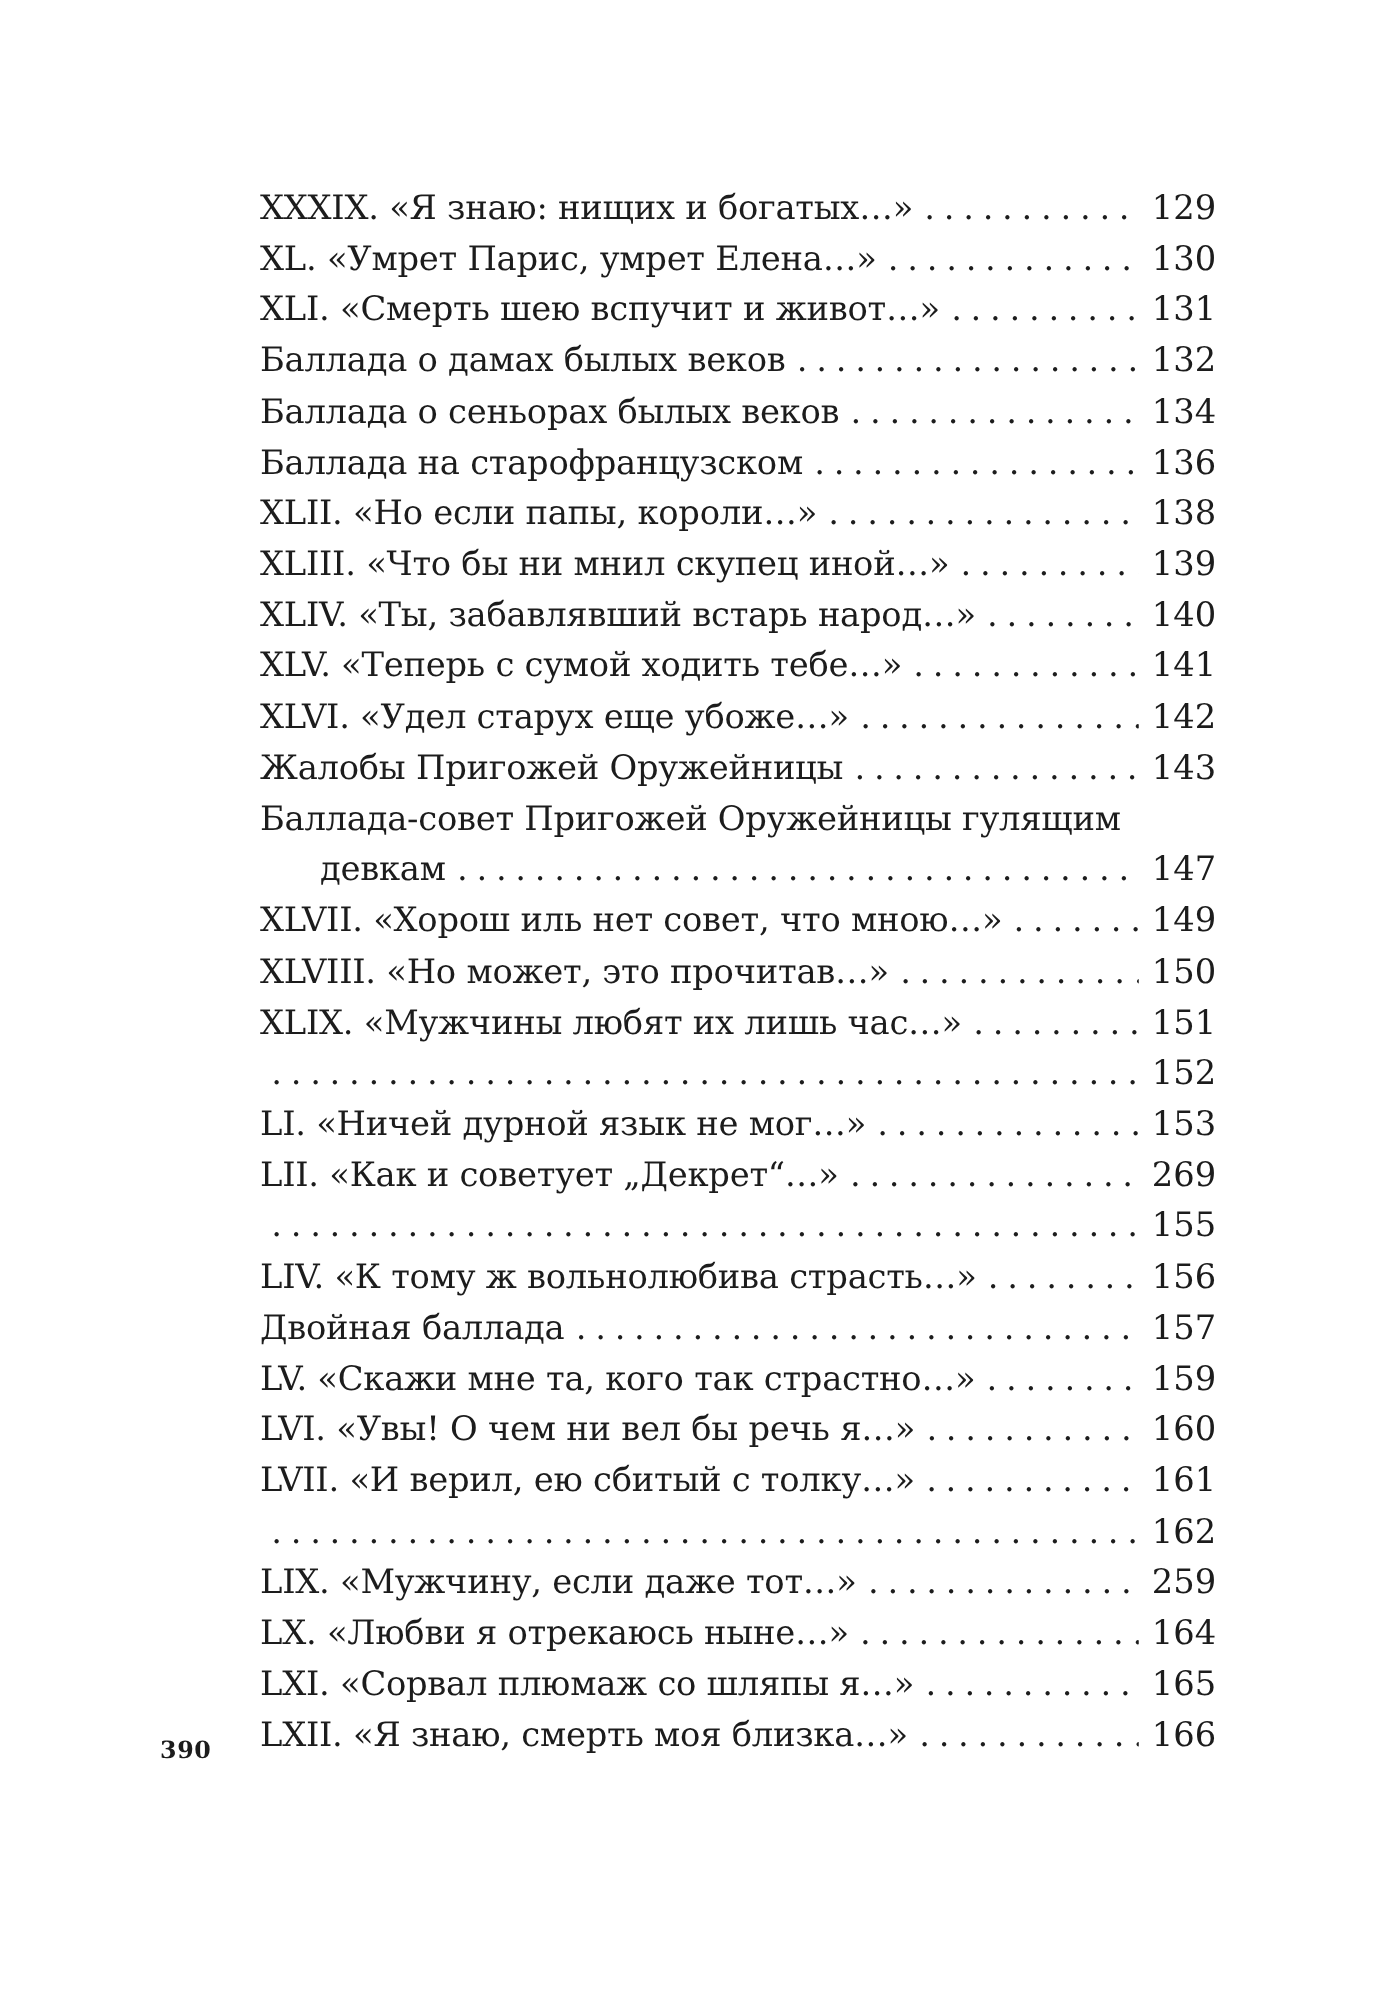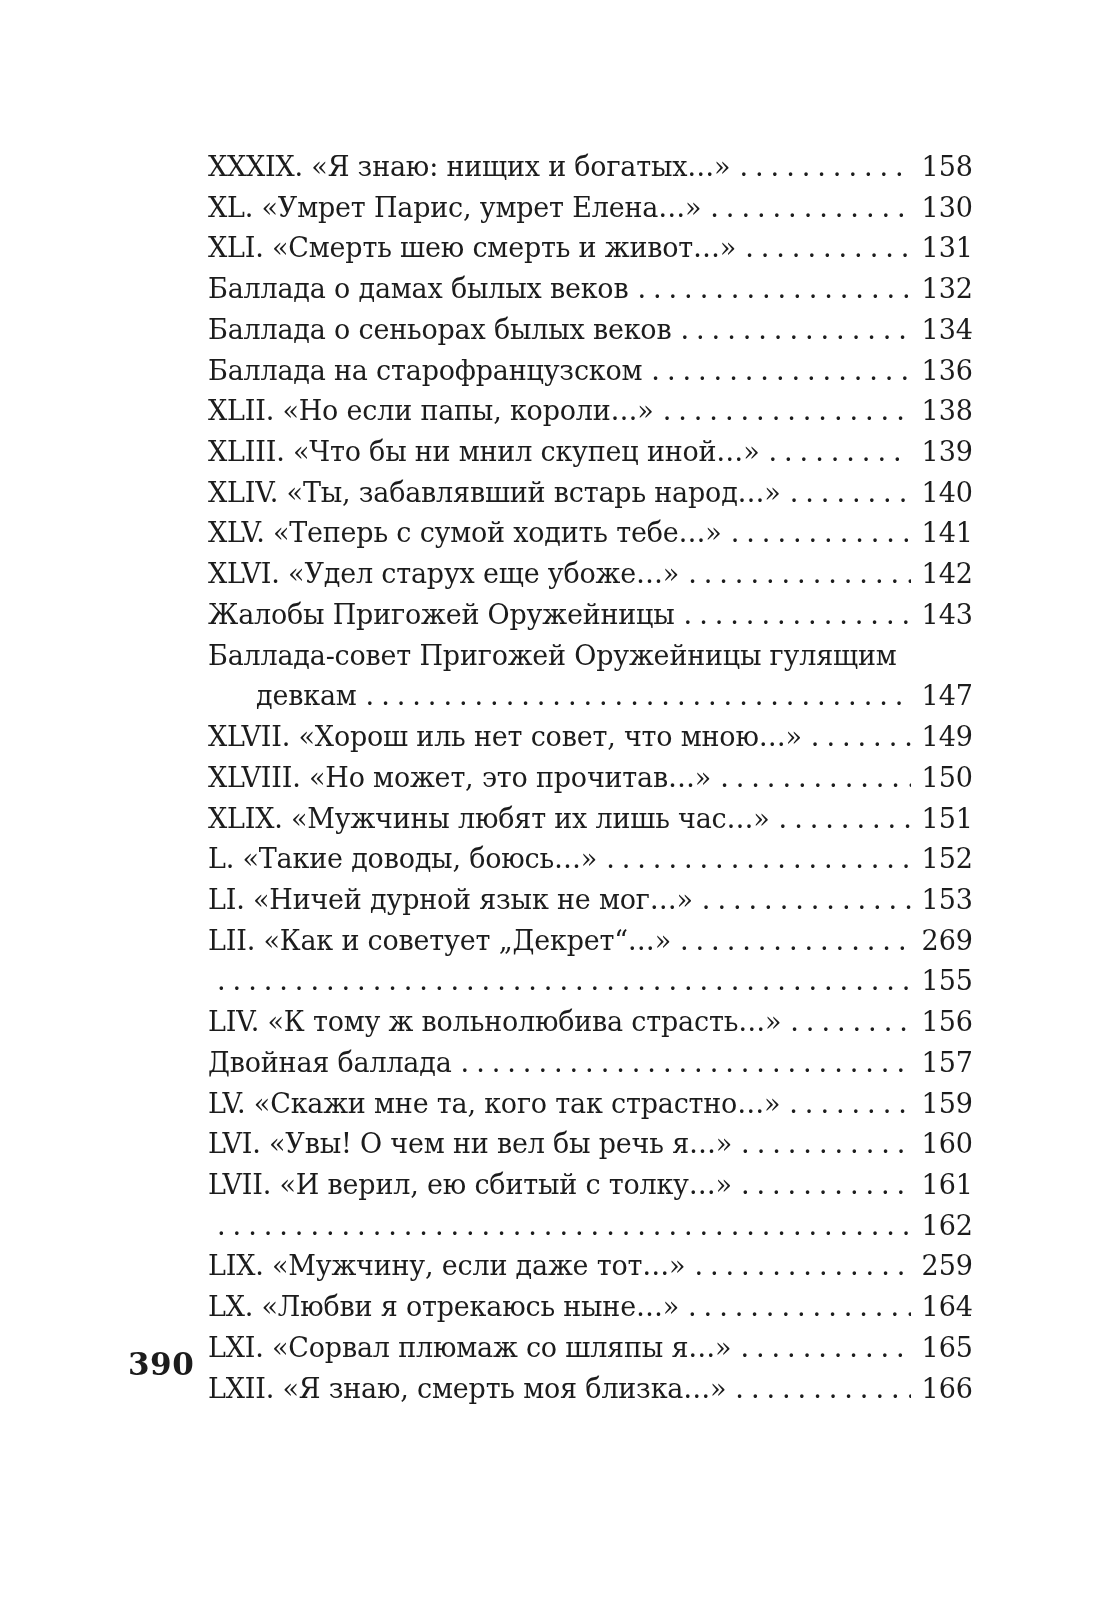--- a/index.html
+++ b/index.html
@@ -51,47 +51,47 @@
     content: ". . . . . . . . . . . . . . . . . . . . . . . . . . . . . . . . . . . . . . . . . . . . . . . . . . . . . . . . . . . .";
     letter-spacing: -0.8px;
   }
   .num {
     flex: 0 0 auto;
     text-align: right;
   }
   .folio {
     position: absolute;
     left: 128px;
-    top: 1344px;
+    top: 1380px;
     height: 40.73px;
     line-height: 40.73px;
-    font-size: 31px;
+    font-size: 19px;
     font-weight: 700;
     letter-spacing: 0.5px;
   }
 </style>
 </head>
 <body>
 
 <div class="page">
   <div class="toc">
   <div class="row">
     <span class="title">XXXIX. «Я знаю: нищих и богатых…»</span>
     <span class="leader"></span>
-    <span class="num">158</span>
+    <span class="num">129</span>
   </div>
 
   <div class="row">
     <span class="title">XL. «Умрет Парис, умрет Елена…»</span>
     <span class="leader"></span>
     <span class="num">130</span>
   </div>
 
   <div class="row">
-    <span class="title">XLI. «Смерть шею смерть и живот…»</span>
+    <span class="title">XLI. «Смерть шею вспучит и живот…»</span>
     <span class="leader"></span>
     <span class="num">131</span>
   </div>
 
   <div class="row">
     <span class="title">Баллада о дамах былых веков</span>
     <span class="leader"></span>
     <span class="num">132</span>
   </div>
 
@@ -166,21 +166,20 @@
     <span class="num">150</span>
   </div>
 
   <div class="row">
     <span class="title">XLIX. «Мужчины любят их лишь час…»</span>
     <span class="leader"></span>
     <span class="num">151</span>
   </div>
 
   <div class="row">
-    <span class="title">L. «Такие доводы, боюсь…»</span>
     <span class="leader"></span>
     <span class="num">152</span>
   </div>
 
   <div class="row">
     <span class="title">LI. «Ничей дурной язык не мог…»</span>
     <span class="leader"></span>
     <span class="num">153</span>
   </div>
 

